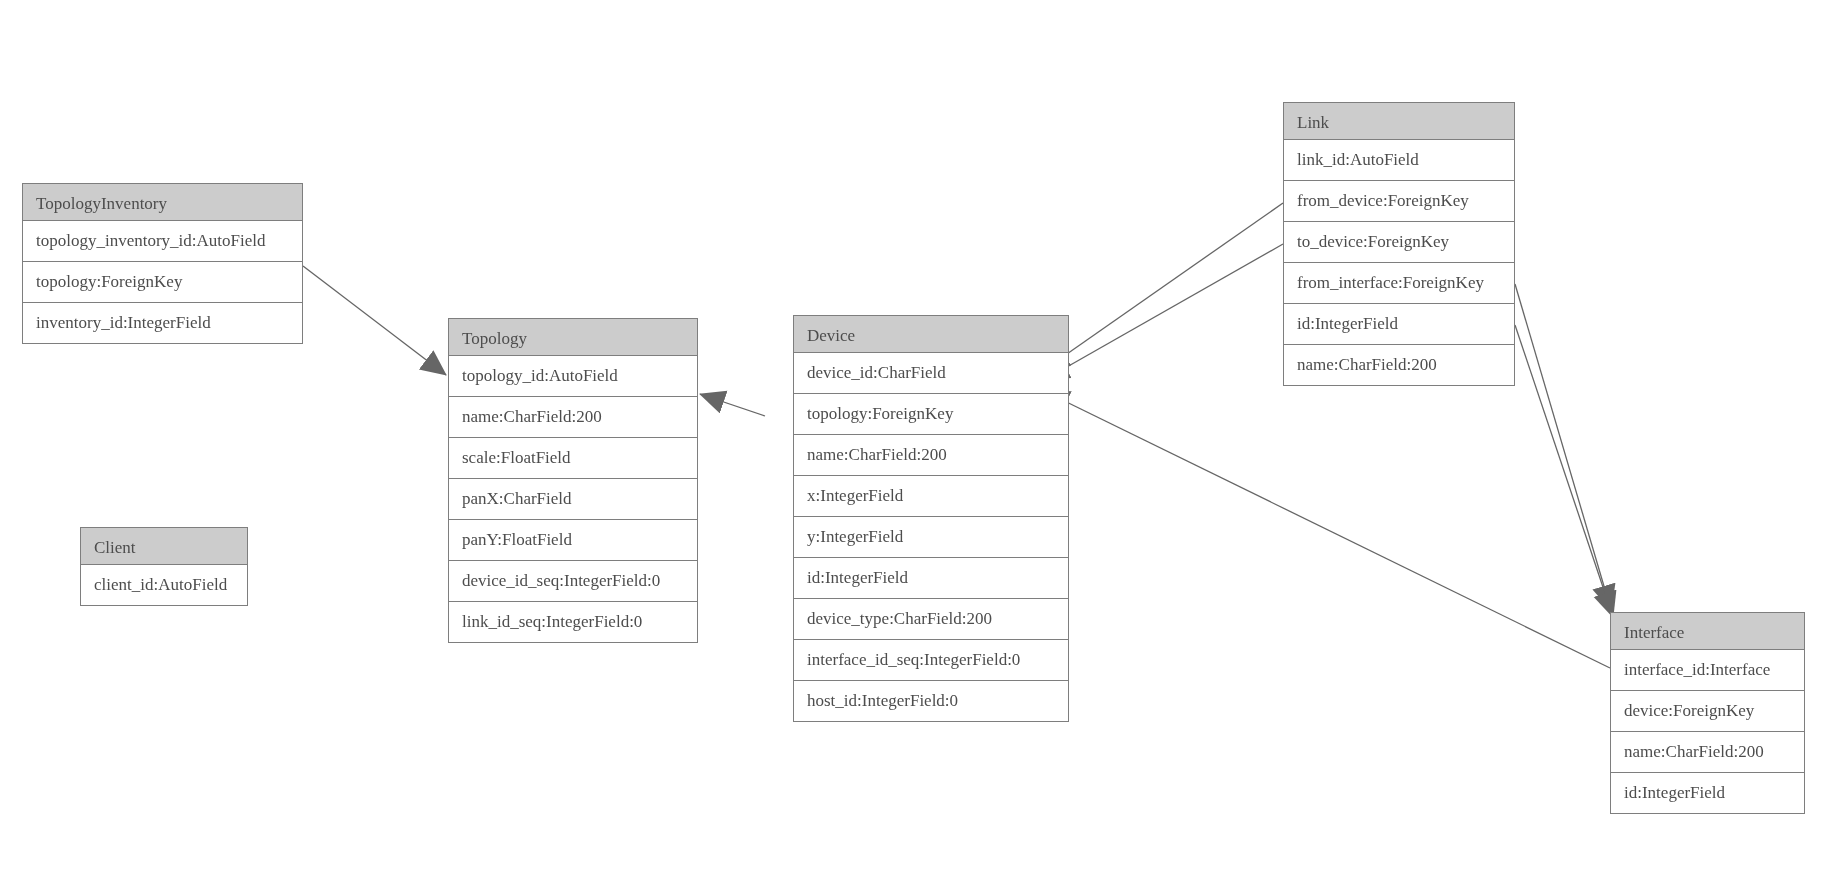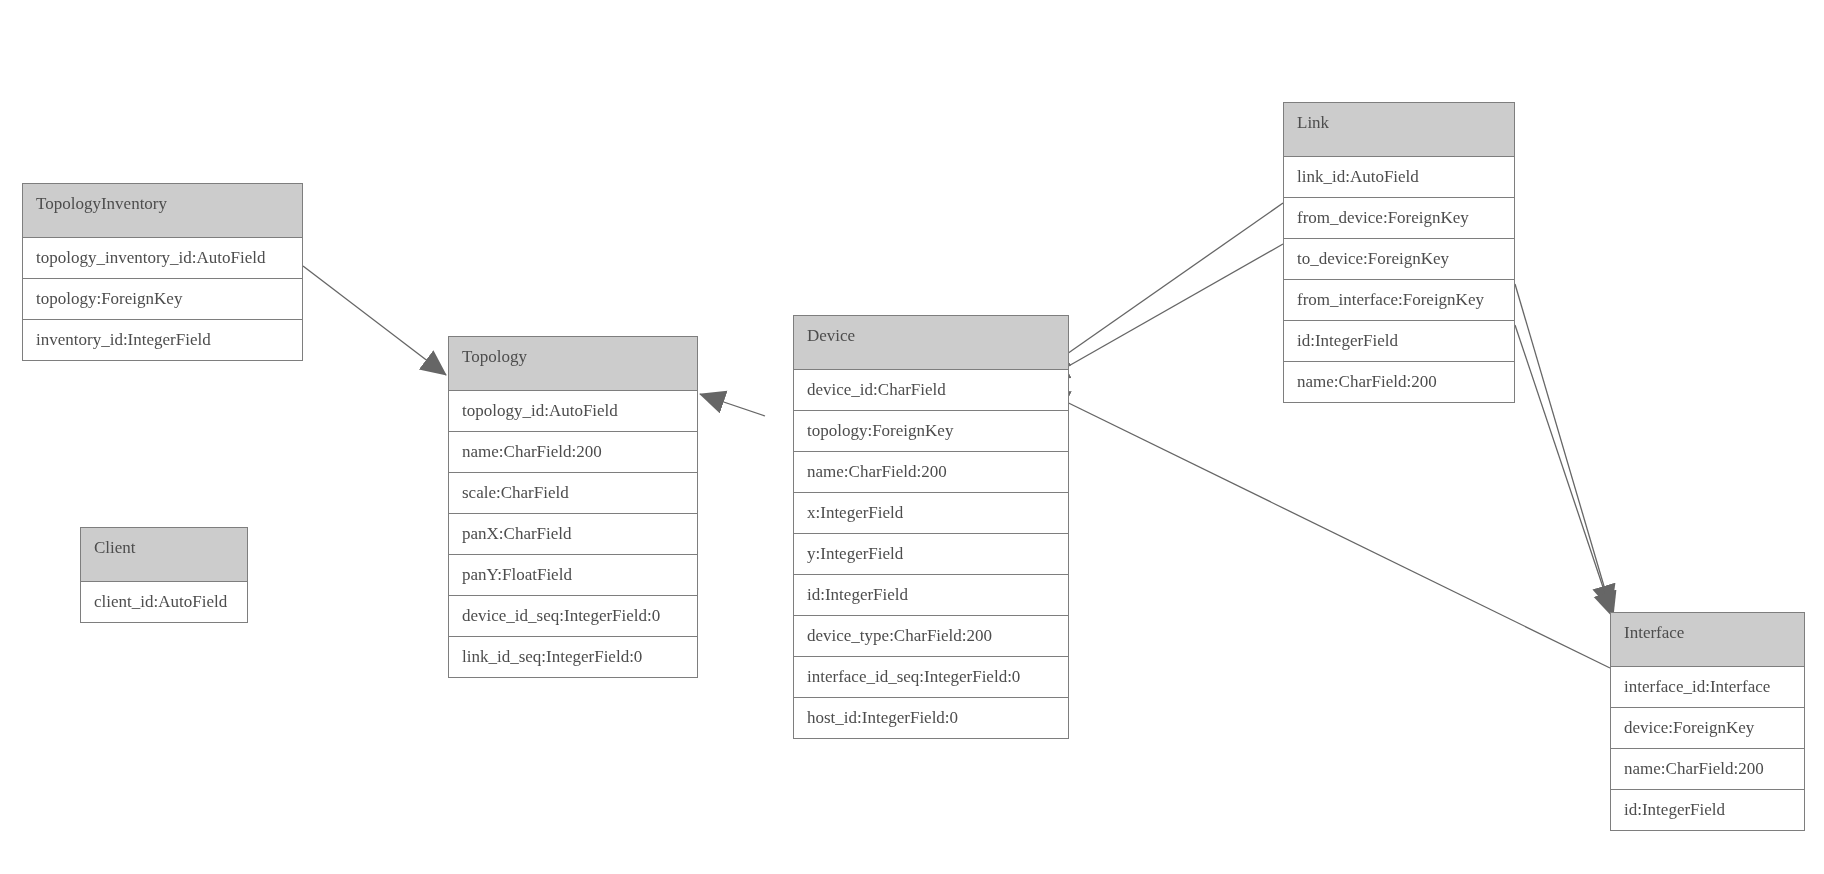--- a/index.html
+++ b/index.html
@@ -14,21 +14,21 @@
   #edges line { stroke:var(--line-color,#666666); stroke-width:1.3; }
   #entities { position:absolute; left:0; top:0; width:100%; height:100%; }
   .entity {
     position:absolute;
     border:1px solid var(--border-color,#7e7e7e);
     background:#ffffff;
     color:var(--text-color,#4d4d4d);
     font-size:17px;
   }
   .entity-header {
-    height:53px; line-height:40px;
+    height:36px; line-height:40px;
     padding-left:13px;
     background:var(--header-fill,#cccccc);
     white-space:nowrap;
   }
   .entity-field {
     height:41px; line-height:40px;
     padding-left:13px;
     border-top:1px solid var(--border-color,#7e7e7e);
     background:#ffffff;
     white-space:nowrap;
@@ -54,25 +54,25 @@
         <line x1="1515" y1="325" x2="1613" y2="617" marker-end="url(#arrow)"></line>
       </g>
   </svg>
   <div id="entities">
       <div class="entity" style="left: 22px; top: 183px; width: 281px;">
         <div class="entity-header">TopologyInventory</div>
         <div class="entity-field">topology_inventory_id:AutoField</div>
         <div class="entity-field">topology:ForeignKey</div>
         <div class="entity-field">inventory_id:IntegerField</div>
       </div>
-      <div class="entity" style="left: 448px; top: 336px; width: 250px;">
+      <div class="entity" style="left: 448px; top: 318px; width: 250px;">
         <div class="entity-header">Topology</div>
         <div class="entity-field">topology_id:AutoField</div>
         <div class="entity-field">name:CharField:200</div>
-        <div class="entity-field">scale:CharField</div>
+        <div class="entity-field">scale:FloatField</div>
         <div class="entity-field">panX:CharField</div>
         <div class="entity-field">panY:FloatField</div>
         <div class="entity-field">device_id_seq:IntegerField:0</div>
         <div class="entity-field">link_id_seq:IntegerField:0</div>
       </div>
       <div class="entity" style="left: 80px; top: 527px; width: 168px;">
         <div class="entity-header">Client</div>
         <div class="entity-field">client_id:AutoField</div>
       </div>
       <div class="entity" style="left: 765px; top: 315px; width: 276px; margin-left: 28px;">

